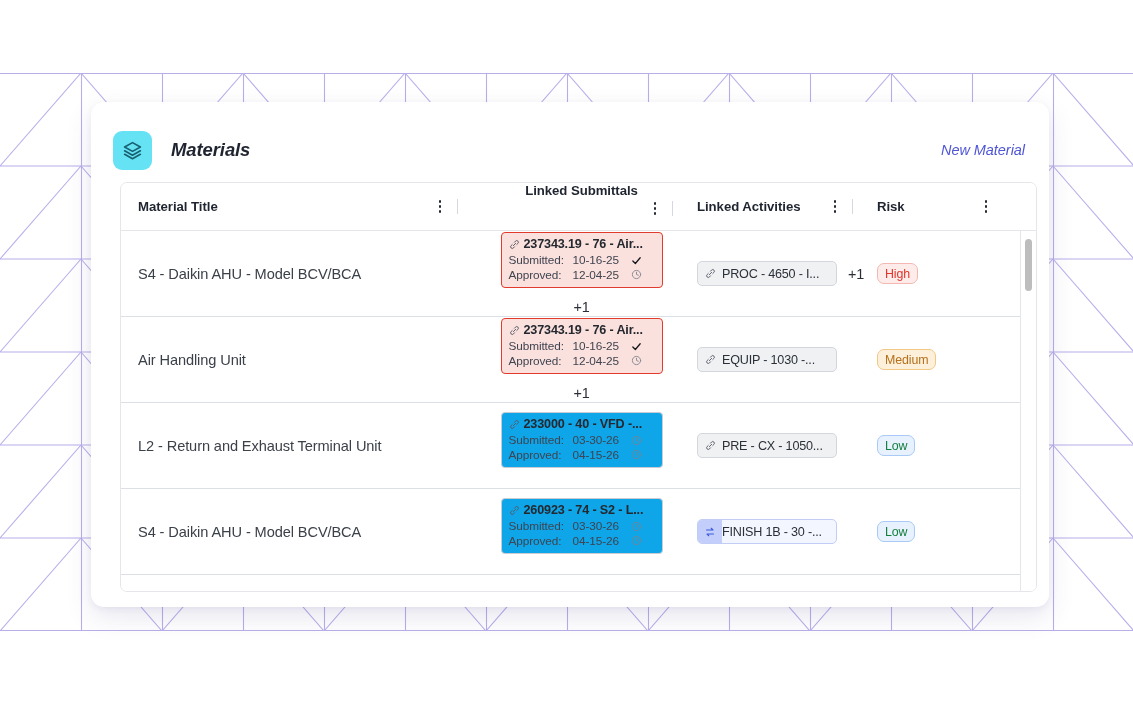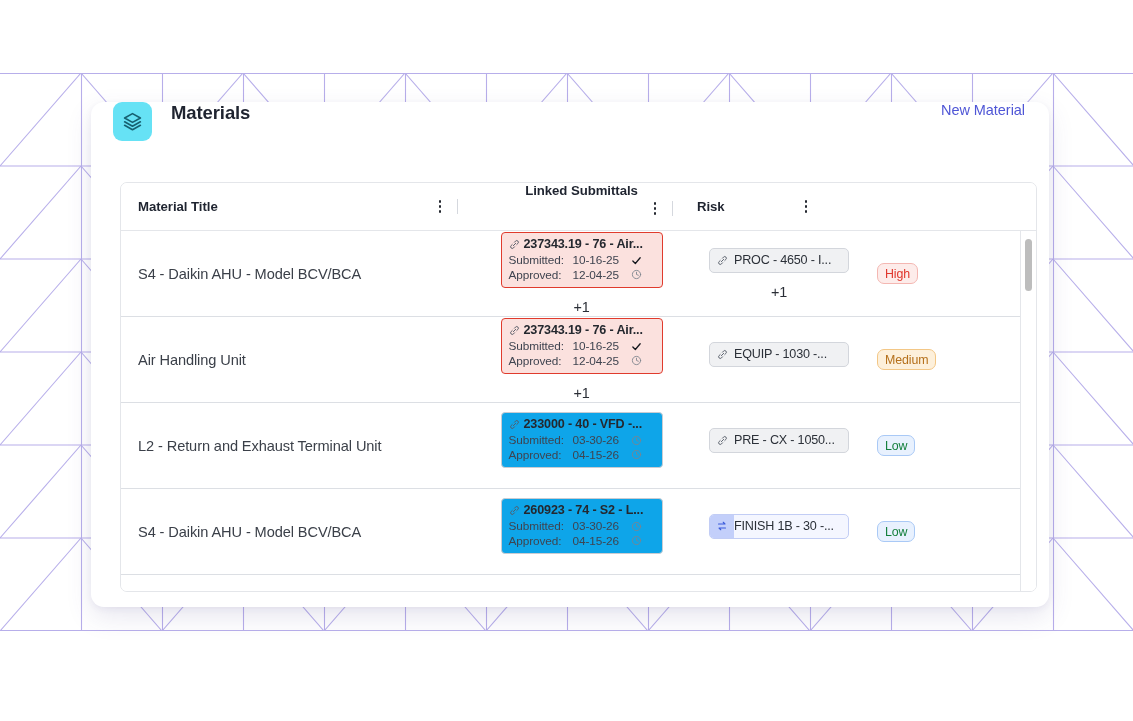--- a/index.html
+++ b/index.html
@@ -28,25 +28,26 @@
     left: 91px; top: 102px;
     width: 958px; height: 505px;
     background: #ffffff;
     border-radius: 13px;
     box-shadow: 0 10px 26px rgba(80,70,140,0.13), 0 2px 6px rgba(80,70,140,0.07);
   }
 
   
   #card-header {
     position: absolute;
-    left: 0; top: 0;
+    left: 0; top: 12px;
     width: 958px; height: 72px;
     display: flex;
-    align-items: flex-start;
+    align-items: center;
     padding: 0 24px 0 22px;
+    font-style: italic;
   }
   #app-icon-tile {
     width: 39px; height: 39px;
     border-radius: 9px;
     background: #66e2f5;
     display: flex; align-items: center; justify-content: center;
     flex: 0 0 auto;
   }
   #page-title {
     margin-left: 19px;
@@ -188,21 +189,21 @@
   .subm-row .val { width: 57px; flex: 0 0 auto; font-variant-numeric: tabular-nums; }
   .subm-row .st  { width: 14px; flex: 0 0 auto; display: flex; align-items: center; justify-content: center; }
   .plus-count {
     font-size: 14.4px;
     color: #2a2e36;
     font-weight: normal;
     letter-spacing: -0.1px;
   }
 
   
-  .act-cell { gap: 11px; flex-direction: column; }
+  .act-cell { gap: 11px; }
   .act-chip {
     display: flex; align-items: center;
     height: 25px;
     width: 140px;
     border: 1px solid #d3d6dc;
     border-radius: 5px;
     background: #f0f1f3;
     overflow: hidden;
     flex: 0 0 auto;
     cursor: pointer;
@@ -421,20 +422,31 @@
         <span class="th-label">Linked Submittals</span>
         <span class="th-tools">
           <span class="kebab">
               <i></i>
               <i></i>
               <i></i>
             </span>
           <span class="col-sep"></span>
         </span>
       </div>
+      <div class="th col-act">
+        <span class="th-label">Linked Activities</span>
+        <span class="th-tools">
+          <span class="kebab">
+              <i></i>
+              <i></i>
+              <i></i>
+            </span>
+          <span class="col-sep"></span>
+        </span>
+      </div>
       <div class="th col-risk">
         <span class="th-label">Risk</span>
       </div>
       <div class="th" style="width:70px;justify-content:center;">
         <span class="kebab">
             <i></i>
             <i></i>
             <i></i>
           </span>
       </div>

